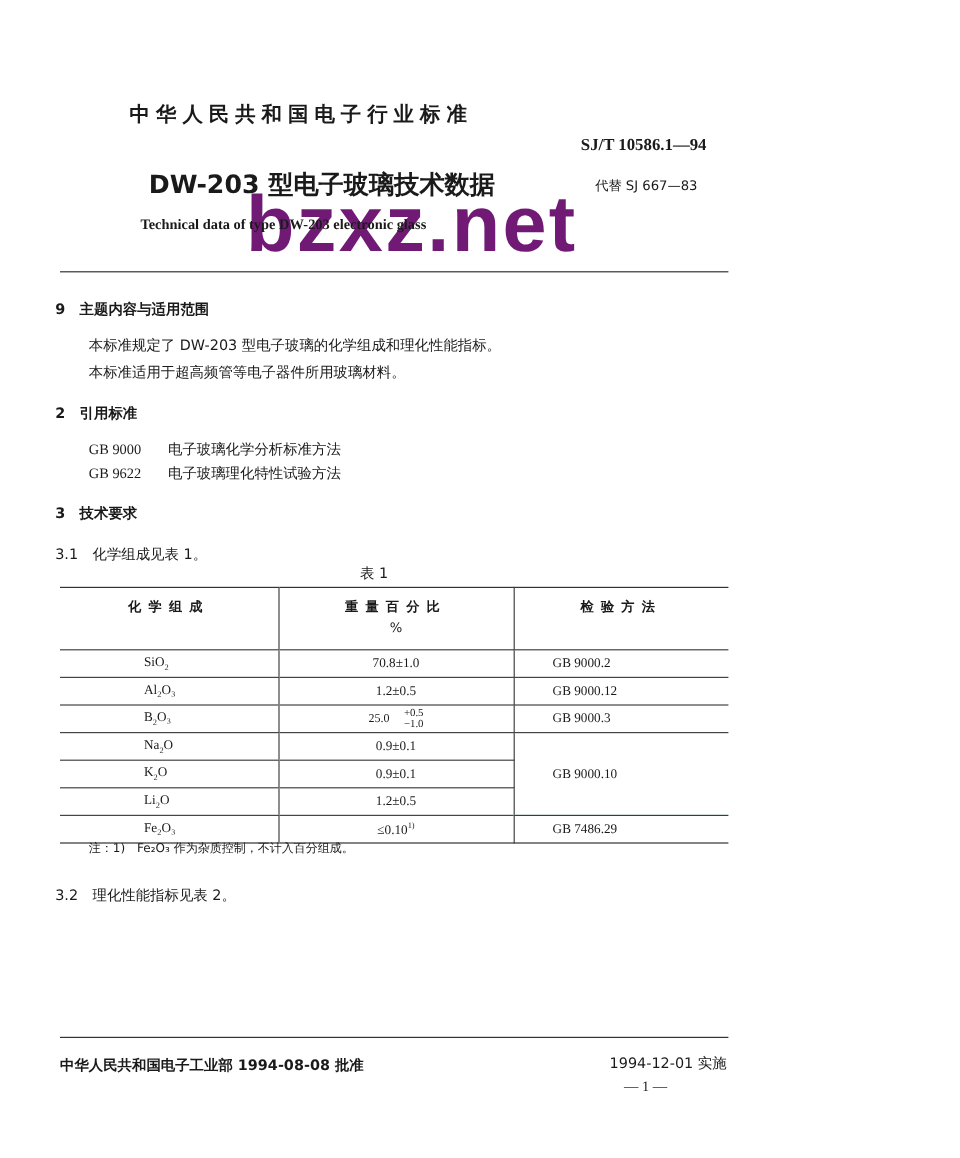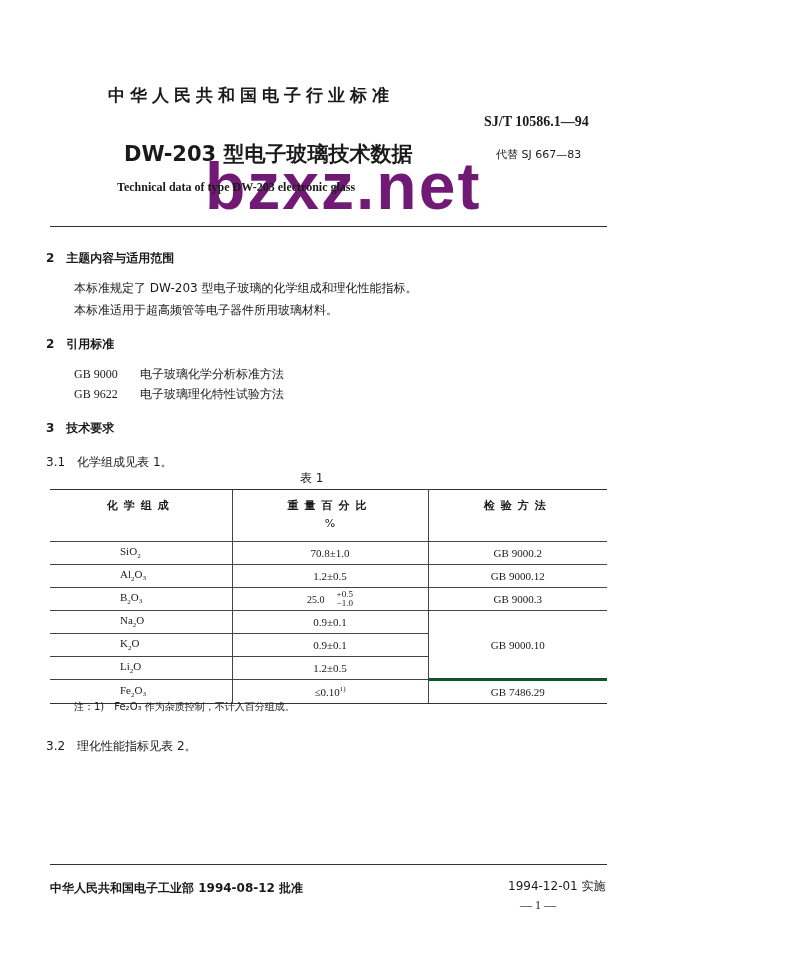--- a/index.html
+++ b/index.html
@@ -32,40 +32,40 @@
       border-collapse: collapse; font-size: 11px;
     }
     table.t1 td, table.t1 th {
       border-top: 1px solid #444; border-bottom: 1px solid #444;
       text-align: center; padding: 0; font-weight: normal;
     }
     table.t1 th { font-size: 11px; font-weight: bold; vertical-align: top; padding-top: 8px; letter-spacing: 6px; }
     table.t1 tr.head th { height: 43px; border-top: 1.8px solid #333; }
     table.t1 tr.last td { border-bottom: 1.8px solid #333; }
     table.t1 td.c1 { text-align: left; padding-left: 70px; }
-    table.t1 td.c3 { text-align: center; }
+    table.t1 td.c3 { text-align: left; padding-left: 32px; }
     table.t1 .col2 { border-left: 1px solid #444; border-right: 1px solid #444; }
     table.t1 td { height: 22px; }
     .pm-frac { display: inline-block; vertical-align: middle; font-size: 9px; line-height: 9px; text-align: left; margin-left: 12px; }
     sub, sup { font-size: 7px; }
   </style>
 </head>
 <body>
 
 <div class="abs watermark">bzxz.net</div>
 
 <div class="abs hdr-org sans">中华人民共和国电子行业标准</div>
 <div class="abs std-no serif">SJ/T 10586.1—94</div>
 <div class="abs title sans">DW-203 型电子玻璃技术数据</div>
 <div class="abs replaces sans">代替 SJ 667—83</div>
 <div class="abs en-title serif">Technical data of type DW-203 electronic glass</div>
 
 <div class="rule" style="left:50px; top:226px; width:557px;"></div>
 
-<div class="abs sec-h sans" style="left:46px; top:250px;">2　主题内容与适用范围</div>
+<div class="abs sec-h sans" style="left:46px; top:250px;">9　主题内容与适用范围</div>
 <div class="abs body-t sans" style="left:74px; top:280px;">本标准规定了 DW-203 型电子玻璃的化学组成和理化性能指标。</div>
 <div class="abs body-t sans" style="left:74px; top:302px;">本标准适用于超高频管等电子器件所用玻璃材料。</div>
 
 <div class="abs sec-h sans" style="left:46px; top:336px;">2　引用标准</div>
 <div class="abs body-t serif" style="left:74px; top:367px;">GB 9000</div>
 <div class="abs body-t sans" style="left:140px; top:366px;">电子玻璃化学分析标准方法</div>
 <div class="abs body-t serif" style="left:74px; top:387px;">GB 9622</div>
 <div class="abs body-t sans" style="left:140px; top:386px;">电子玻璃理化特性试验方法</div>
 
 <div class="abs sec-h sans" style="left:46px; top:420px;">3　技术要求</div>
@@ -101,21 +101,21 @@
   <tr>
     <td class="c1"><span>B</span><sub>2</sub><span>O₃</span></td>
     <td class="col2">
       <span style="vertical-align:middle; font-size:10px;">25.0</span><span class="pm-frac"><span>+0.5</span><br><span>−1.0</span></span>
     </td>
     <td class="c3">GB 9000.3</td>
   </tr>
   <tr>
     <td class="c1"><span>Na</span><sub>2</sub><span>O</span></td>
     <td class="col2">0.9±0.1</td>
-    <td class="c3" rowspan="3" style="border-bottom:3px solid #14532d;">GB 9000.10</td>
+    <td class="c3" rowspan="3" style="border-bottom:1px solid #14532d;">GB 9000.10</td>
   </tr>
   <tr>
     <td class="c1"><span>K</span><sub>2</sub><span>O</span></td>
     <td class="col2">0.9±0.1</td>
   </tr>
   <tr>
     <td class="c1"><span>Li</span><sub>2</sub><span>O</span></td>
     <td class="col2">1.2±0.5</td>
   </tr>
   <tr class="last">
@@ -123,15 +123,15 @@
     <td class="col2"><span>≤0.10</span><sup>1)</sup></td>
     <td class="c3">GB 7486.29</td>
   </tr>
 </tbody>
   </table>
 
 <div class="abs note sans" style="left:74px; top:700px;">注：1)　Fe₂O₃ 作为杂质控制，不计入百分组成。</div>
 <div class="abs body-t sans" style="left:46px; top:738px;">3.2　理化性能指标见表 2。</div>
 
 <div class="rule" style="left:50px; top:864px; width:557px;"></div>
-<div class="abs sans" style="left:50px; top:880px; font-size:12px; font-weight:bold;">中华人民共和国电子工业部 1994-08-12 批准</div>
+<div class="abs sans" style="left:50px; top:880px; font-size:12px; font-weight:bold;">中华人民共和国电子工业部 1994-08-08 批准</div>
 <div class="abs sans" style="left:508px; top:878px; font-size:12px;">1994-12-01 实施</div>
 <div class="abs serif" style="left:520px; top:898px; font-size:12px;">— 1 —</div>
 
 </body></html>

